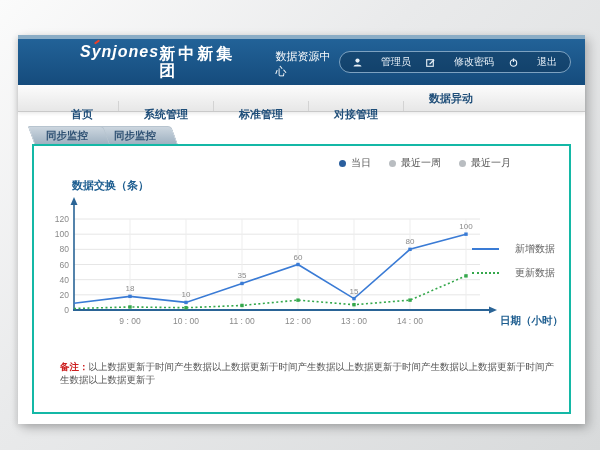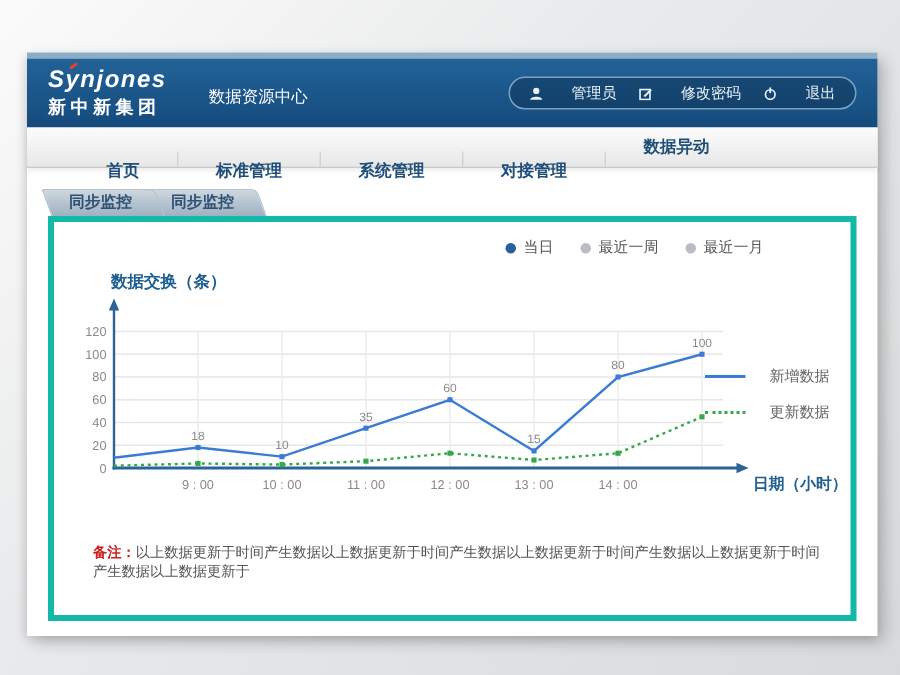--- a/index.html
+++ b/index.html
@@ -7,26 +7,26 @@
     font-family:"Liberation Sans","DejaVu Sans",sans-serif; }
   body { background:linear-gradient(135deg,#fbfbfb 0%,#e9eaeb 40%,#d8dadb 100%); position:relative; }
 
   .page { position:absolute; left:18px; top:35px; width:567px; height:389px; background:#fff;
     box-shadow:4px 4px 10px rgba(0,0,0,0.22), -2px 2px 6px rgba(0,0,0,0.10); }
 
   .topstrip { height:4px; background:#8badc6; }
 
   
   .header { height:46px; background:linear-gradient(#226298,#154b7c); display:flex; align-items:center; padding:0 14px; }
-  .logo { display:flex; flex-direction:column; line-height:1.05; color:#fff; }
+  .logo { display:flex; line-height:1.05; color:#fff;margin-left:48px; }
   .logo-top { font-size:16px; font-weight:bold; font-style:italic; letter-spacing:1px; }
   .logo-y { position:relative; }
   .logo-y::before { content:""; position:absolute; top:-2px; left:2px; width:6px; height:2px;
     background:#e8402a; transform:rotate(-35deg); border-radius:1px; }
-  .logo-bottom { font-size:12px; font-weight:bold; letter-spacing:3px; margin-top:2px; }
+  .logo-bottom { font-size:16px; font-weight:bold; letter-spacing:3px; margin-top:2px; }
   .app-title { color:#fff; font-size:11px; margin-left:28px; margin-top:4px; }
   .user-pill { margin-left:auto; display:flex; align-items:center; gap:15px;
     border:1px solid #7da2c1; border-radius:11px; background:rgba(8,36,62,0.35);
     padding:3px 13px; font-size:10px; color:#e9f1f8; }
   .user-pill .u-item { display:flex; align-items:center; gap:19px; cursor:pointer; white-space:nowrap; }
   .user-pill svg { display:block; }
 
   
   .navbar { height:27px; background:linear-gradient(#fcfcfc,#e7e7e7); border-bottom:1px solid #c9c9c9;
     display:flex; padding-left:28px; box-shadow:0 2px 3px rgba(0,0,0,0.07); }
@@ -40,21 +40,21 @@
   .tab .bg { position:absolute; inset:0; transform:skewX(20deg); transform-origin:bottom left;
     border-radius:2px 4px 0 0; }
   .tab .lbl { position:relative; z-index:1; display:flex; align-items:center; gap:4px; font-weight:bold; }
   .tab1 { z-index:3; color:#fff; }
   .tab1 .bg { background:linear-gradient(#2a6da3,#134a7b); }
   .tab2 { z-index:2; color:#2f5173; }
   .tab3 { z-index:1; color:#2f5173; }
   .tab2 .bg,.tab3 .bg { background:linear-gradient(#ccd6df,#9fb1c1); border:1px solid #b7c4cf; border-bottom:none; }
 
   
-  .panel { position:relative; margin:0 14px; height:270px; border:4px solid #14b8a6; background:#fff; z-index:1; }
+  .panel { position:relative; margin:0 14px; height:270px; border:2px solid #14b8a6; background:#fff; z-index:1; }
 
   .filters { position:absolute; top:10px; right:58px; display:flex; gap:18px; font-size:10px; color:#555; }
   .filter-item { display:flex; align-items:center; gap:5px; cursor:pointer; }
   .radio-dot { width:7px; height:7px; border-radius:50%; background:#b9bdc1; display:inline-block; }
   .filter-item.selected .radio-dot { background:#2a5f9e; }
 
   .y-axis-title { position:absolute; top:32px; left:38px; font-size:11px; font-weight:bold; color:#1e5e90; }
 
   .chart-svg { position:absolute; top:46px; left:4px; }
 
@@ -97,22 +97,22 @@
           <circle cx="4.5" cy="5" r="3.2" fill="none" stroke="#e9f1f8" stroke-width="1.1"></circle>
           <line x1="4.5" y1="0.4" x2="4.5" y2="4" stroke="#e9f1f8" stroke-width="1.2"></line>
         </svg>
         <span>退出</span>
       </span>
     </div>
   </div>
 
   <div class="navbar">
     <span class="nav-item">首页</span>
+    <span class="nav-item">系统管理</span>
     <span class="nav-item">标准管理</span>
-    <span class="nav-item">系统管理</span>
     <span class="nav-item">对接管理</span>
     <span class="nav-item">数据异动</span>
   </div>
 
   <div class="tabs">
     <div class="tab tab2">
       <span class="bg"></span>
       <span class="lbl">
           <span>同步监控</span>
         </span>

